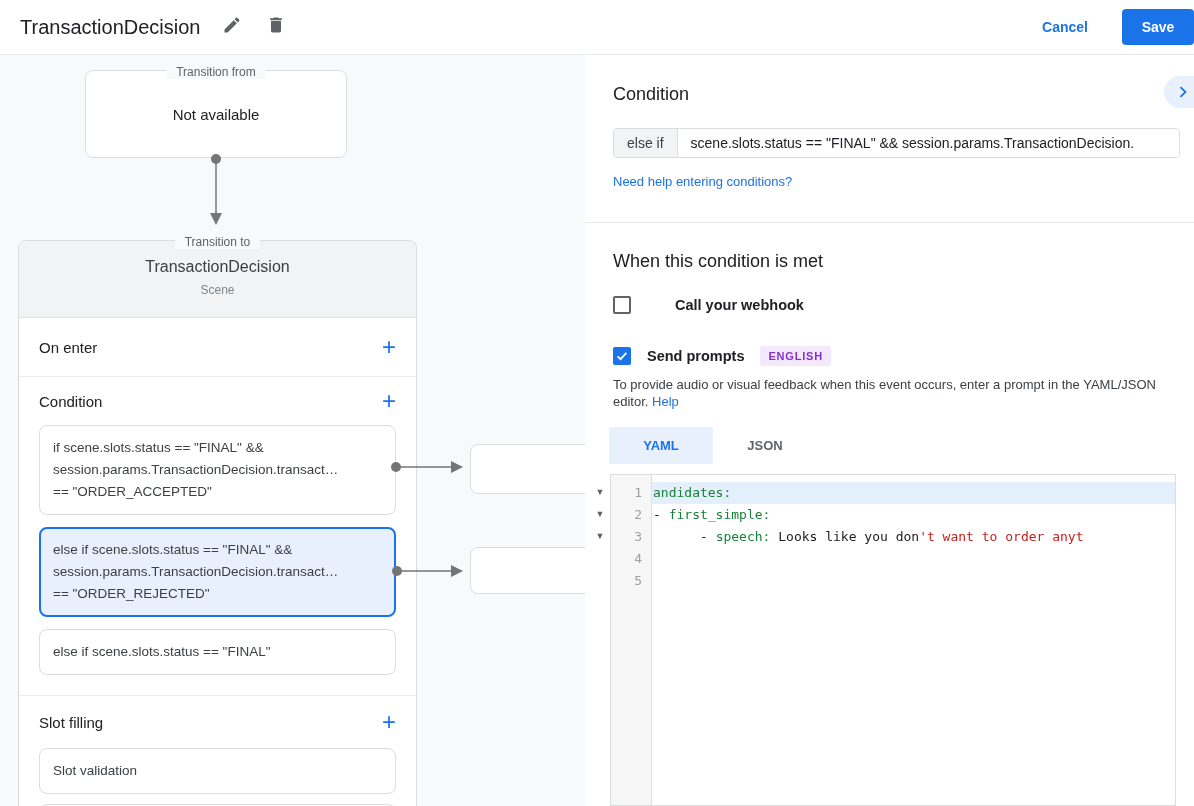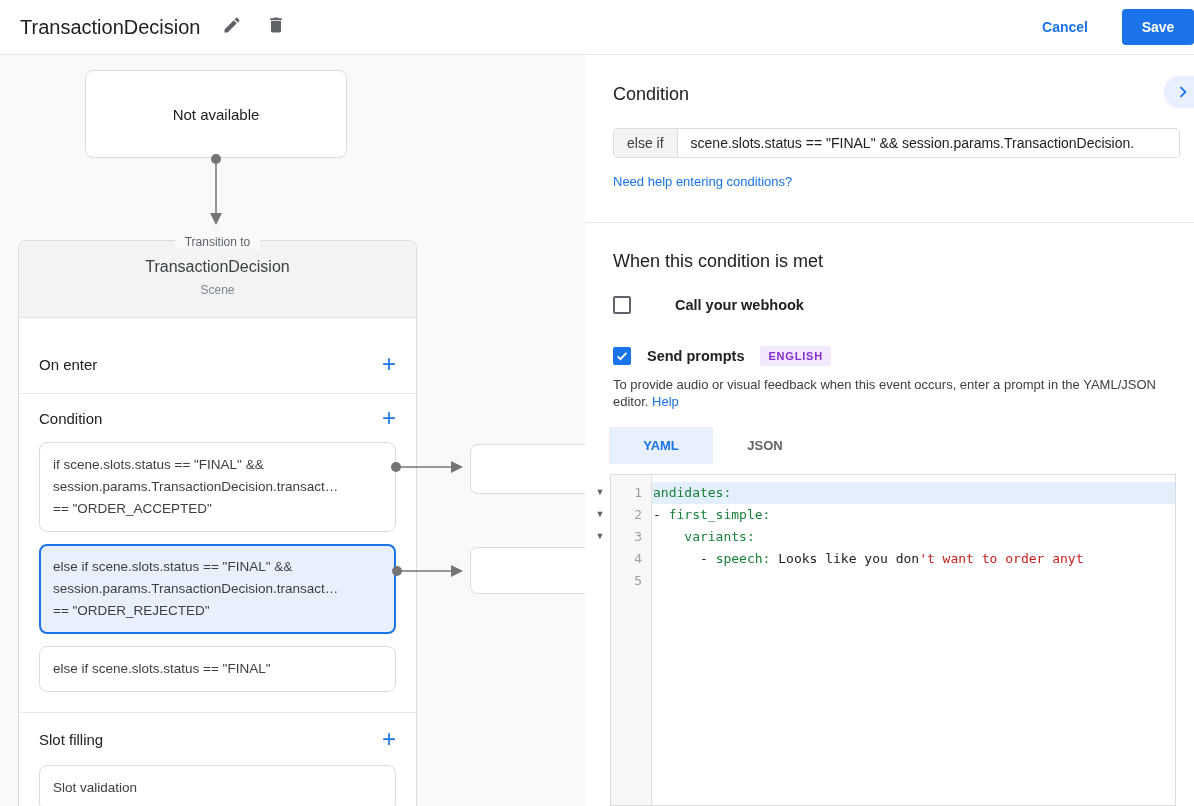--- a/index.html
+++ b/index.html
@@ -27,21 +27,21 @@
   .tfrom-content { display:flex; align-items:center; justify-content:center; height:100%;
     font-size:15px; color:#202124; }
   .tto { left:18px; top:185px; width:399px; height:700px; }
   .tto-header { background:#f1f3f4; border-bottom:1px solid #e0e0e0; border-radius:8px 8px 0 0;
     height:77px; text-align:center; padding-top:17px; }
   .tto-name { font-size:16px; color:#3c4043; }
   .tto-type { font-size:12px; color:#80868b; margin-top:7px; }
   .sec-row { display:flex; align-items:center; justify-content:space-between; padding:0 20px; }
   .sec-label { font-size:15px; color:#202124; }
   .plus { color:#1a73e8; font-size:24px; font-weight:400; line-height:20px; cursor:pointer; }
-  .row-onenter { height:59px; border-bottom:1px solid #e8eaed;margin-top:17px; }
+  .row-onenter { height:59px; border-bottom:1px solid #e8eaed; }
   .row-head { height:48px; }
   .sec-cond { border-bottom:1px solid #e8eaed; padding-bottom:20px; }
   .cards { padding:0 20px; }
   .card { background:#fff; border:1px solid #dadce0; border-radius:8px; padding:11px 13px;
     font-size:13.5px; line-height:22px; color:#3c4043; cursor:pointer; }
   .card.selected { background:#e8f0fe; border:2px solid #1a73e8; padding:10px 12px; }
   .card + .card { margin-top:12px; }
   .slot-card { margin:0 20px; }
   .phantom-card { margin:10px 20px 0; height:40px; background:#fff;
     border:1px solid #dadce0; border-radius:8px; }
@@ -126,20 +126,21 @@
   </div>
   <div class="topbar-right">
     <div class="cancel-btn">Cancel</div>
     <button class="save-btn">Save</button>
   </div>
 </div>
 
 <div class="canvas">
 
   <div class="fieldset tfrom">
+    <div class="legend"><span>Transition from</span></div>
     <div class="tfrom-content">Not available</div>
   </div>
 
   <div class="target-box tb1"></div>
   <div class="target-box tb2"></div>
 
   <div class="fieldset tto">
     <div class="legend"><span>Transition to</span></div>
     <div class="tto-header">
       <div class="tto-name">TransactionDecision</div>
@@ -260,18 +261,17 @@
     <div class="gutter">
       <div class="ln">1</div>
       <div class="ln">2</div>
       <div class="ln">3</div>
       <div class="ln">4</div>
       <div class="ln">5</div>
     </div>
     <div class="code">
       <div class="code-line hl"><span class="tok-key">andidates:</span></div>
       <div class="code-line"><span class="tok-plain">- </span><span class="tok-key">first_simple:</span></div>
-      <div class="code-line"><span class="tok-plain">    </span><span class="tok-key">variants:</span></div>
       <div class="code-line"><span class="tok-plain">      - </span><span class="tok-key">speech: </span><span class="tok-plain">Looks like you don</span><span class="tok-string">'t want to order anyt</span></div>
       <div class="code-line"></div>
     </div>
   </div>
 </div>
 
 </body></html>

